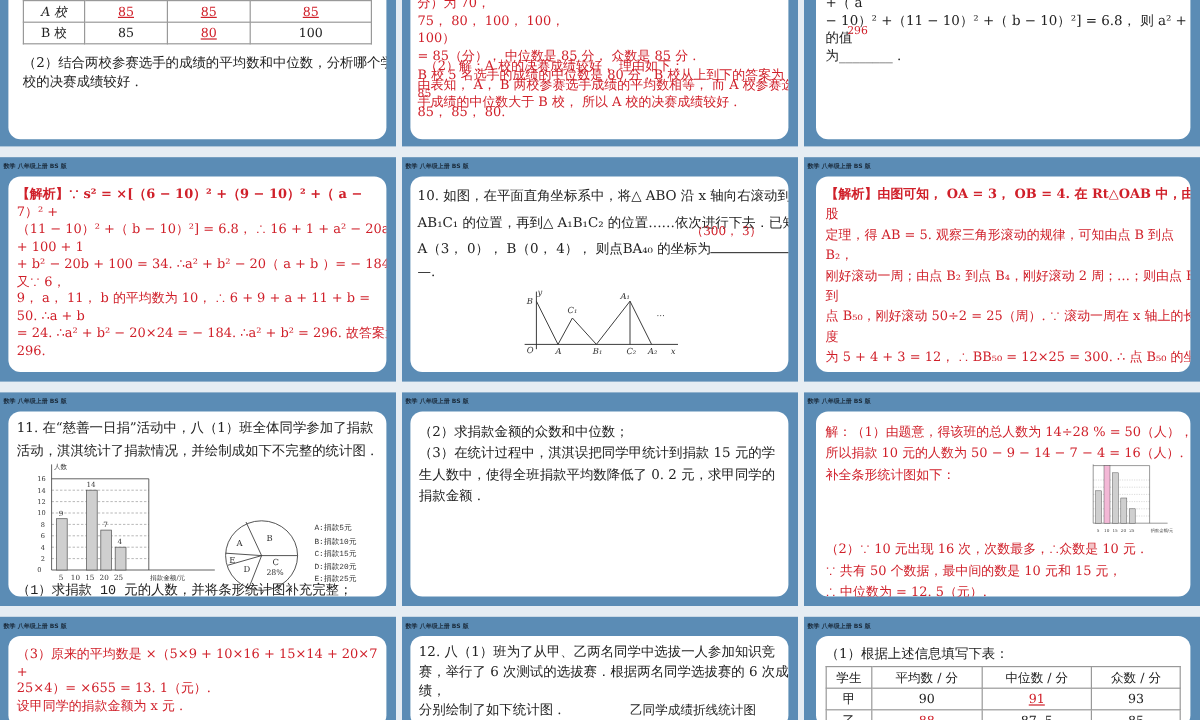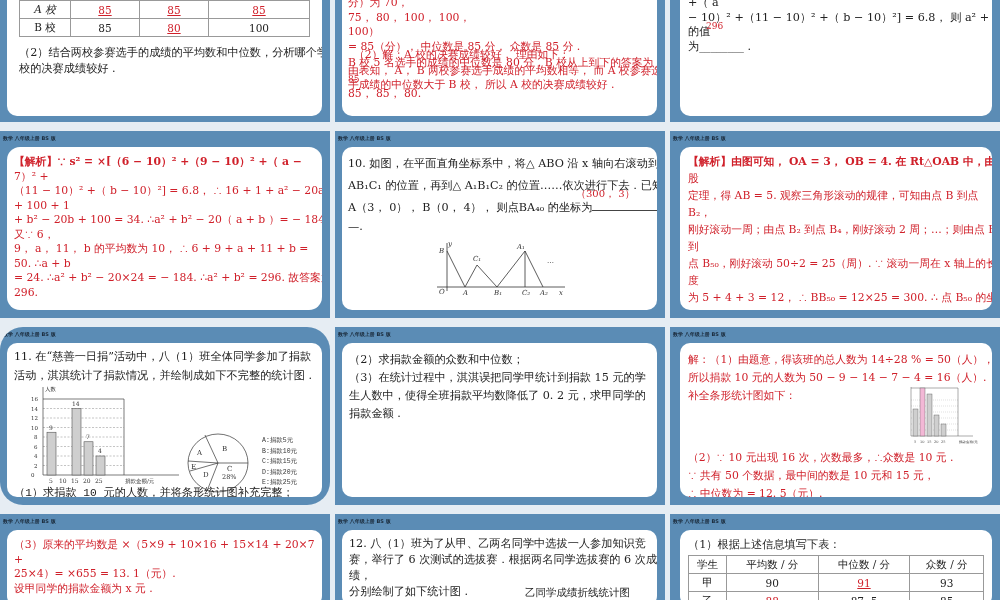--- a/index.html
+++ b/index.html
@@ -91,21 +91,21 @@
       <span>− 10）² +（11 − 10）² +（ b − 10）²] = 6.8， 则 a² + b²</span>
       <span class="red" style="position:absolute;left:18px;top:8px;font-size:9px">296</span>
     </div>
     <div class="line">的值</div>
     <div class="line">为________ .</div>
   </div>
 </div>
 
 <div class="slide" style="left:0;top:131px;width:330px;height:187px;">
   <div class="slide-header">数学 八年级上册 BS 版</div>
-  <div class="card dense" style="padding:8px 7px;border-radius:13px;">
+  <div class="card dense" style="padding:8px 7px;">
     <div class="line red"><span class="bold">【解析】∵ s² = ×[（6 − 10）² +（9 − 10）² +（ a −</span></div>
     <div class="line red">7）² +</div>
     <div class="line red">（11 − 10）² +（ b − 10）²] = 6.8， ∴ 16 + 1 + a² − 20a</div>
     <div class="line red">+ 100 + 1</div>
     <div class="line red">+ b² − 20b + 100 = 34. ∴a² + b² − 20（ a + b ）= − 184.</div>
     <div class="line red">又∵ 6，</div>
     <div class="line red">9， a， 11， b 的平均数为 10， ∴ 6 + 9 + a + 11 + b =</div>
     <div class="line red">50. ∴a + b</div>
     <div class="line red">= 24. ∴a² + b² − 20×24 = − 184. ∴a² + b² = 296. 故答案为</div>
     <div class="line red">296.</div>
@@ -156,21 +156,21 @@
     <div class="line red" style="line-height:17px">定理，得 AB = 5. 观察三角形滚动的规律，可知由点 B 到点</div>
     <div class="line red" style="line-height:17px">B₂，</div>
     <div class="line red" style="line-height:17px">刚好滚动一周；由点 B₂ 到点 B₄，刚好滚动 2 周；…；则由点 B</div>
     <div class="line red" style="line-height:17px">到</div>
     <div class="line red" style="line-height:17px">点 B₅₀，刚好滚动 50÷2 = 25（周）. ∵ 滚动一周在 x 轴上的长</div>
     <div class="line red" style="line-height:17px">度</div>
     <div class="line red" style="line-height:17px">为 5 + 4 + 3 = 12， ∴ BB₅₀ = 12×25 = 300. ∴ 点 B₅₀ 的坐标为</div>
   </div>
 </div>
 
-<div class="slide" style="left:0;top:327px;width:330px;height:178px;border-radius:23px;">
+<div class="slide" style="left:0;top:327px;width:330px;height:178px;">
   <div class="slide-header">数学 八年级上册 BS 版</div>
   <div class="card" style="padding:4px 7px;">
     <div class="line" style="line-height:19px"><span>11. 在“慈善一日捐”活动中，八（1）班全体同学参加了捐款</span></div>
     <div class="line" style="line-height:19px">活动，淇淇统计了捐款情况，并绘制成如下不完整的统计图 .</div>
     <svg width="170" height="100" viewBox="0 0 170 100" style="position:absolute;left:22px;top:42px;">
       <g font-size="5.5" fill="#333">
         <text x="16" y="6">人数</text>
         <text x="2" y="16">16</text>
           <text x="2" y="25.5">14</text>
           <text x="2" y="35">12</text>

